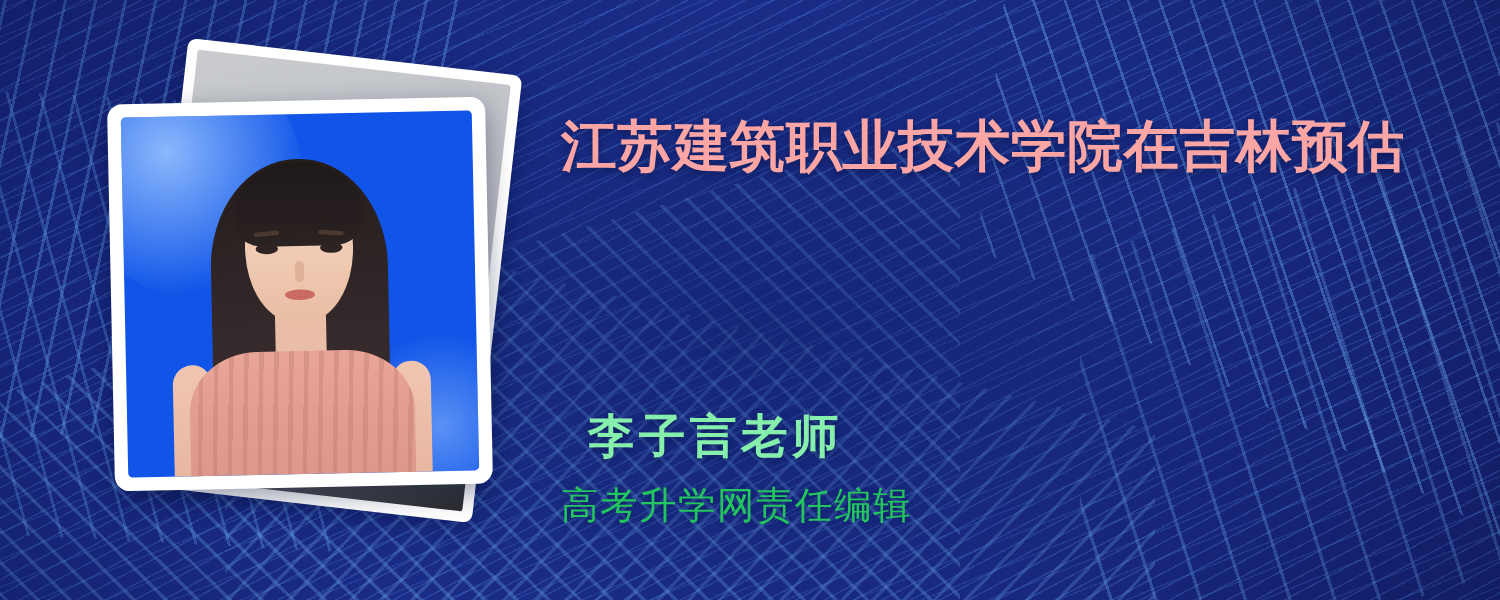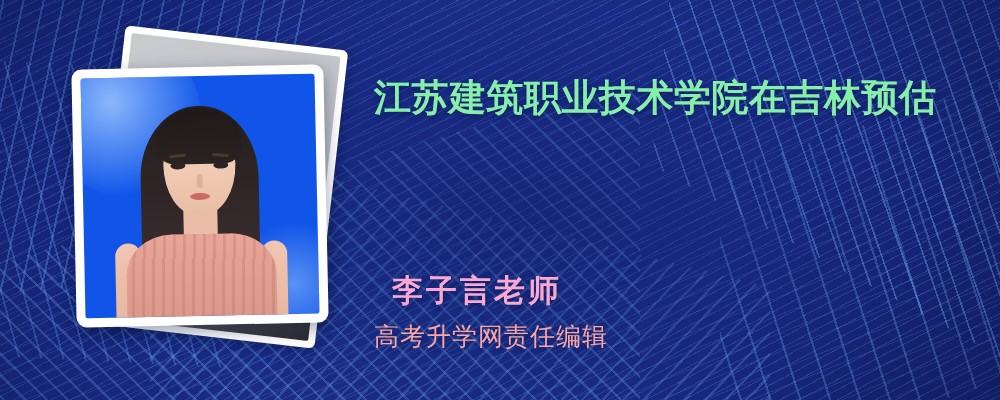--- a/index.html
+++ b/index.html
@@ -324,42 +324,42 @@
     left: 374px;
     top: 0;
     width: 610px;
     height: 400px;
   }
   .headline {
     position: absolute;
     top: 72px;
     left: 0;
     width: 600px;
-    color: #86efac;
+    color: #fca5a5;
     font-size: 37px;
     font-weight: bold;
     line-height: 52px;
     letter-spacing: 0.5px;
     text-shadow: 0 2px 5px rgba(8, 18, 62, 0.55);
   }
   .author {
     position: absolute;
     top: 270px;
     left: 18px;
-    color: #f9a8d4;
+    color: #86efac;
     font-size: 31px;
     font-weight: bold;
     letter-spacing: 3px;
     text-shadow: 0 2px 5px rgba(8, 18, 62, 0.55);
   }
   .role {
     position: absolute;
     top: 320px;
     left: 0;
-    color: #fca5a5;
+    color: #22c55e;
     font-size: 25px;
     font-weight: normal;
     letter-spacing: 1px;
     text-shadow: 0 1px 4px rgba(8, 18, 62, 0.5);
   }
 </style>
 </head>
 <body>
 
 <div class="banner">

